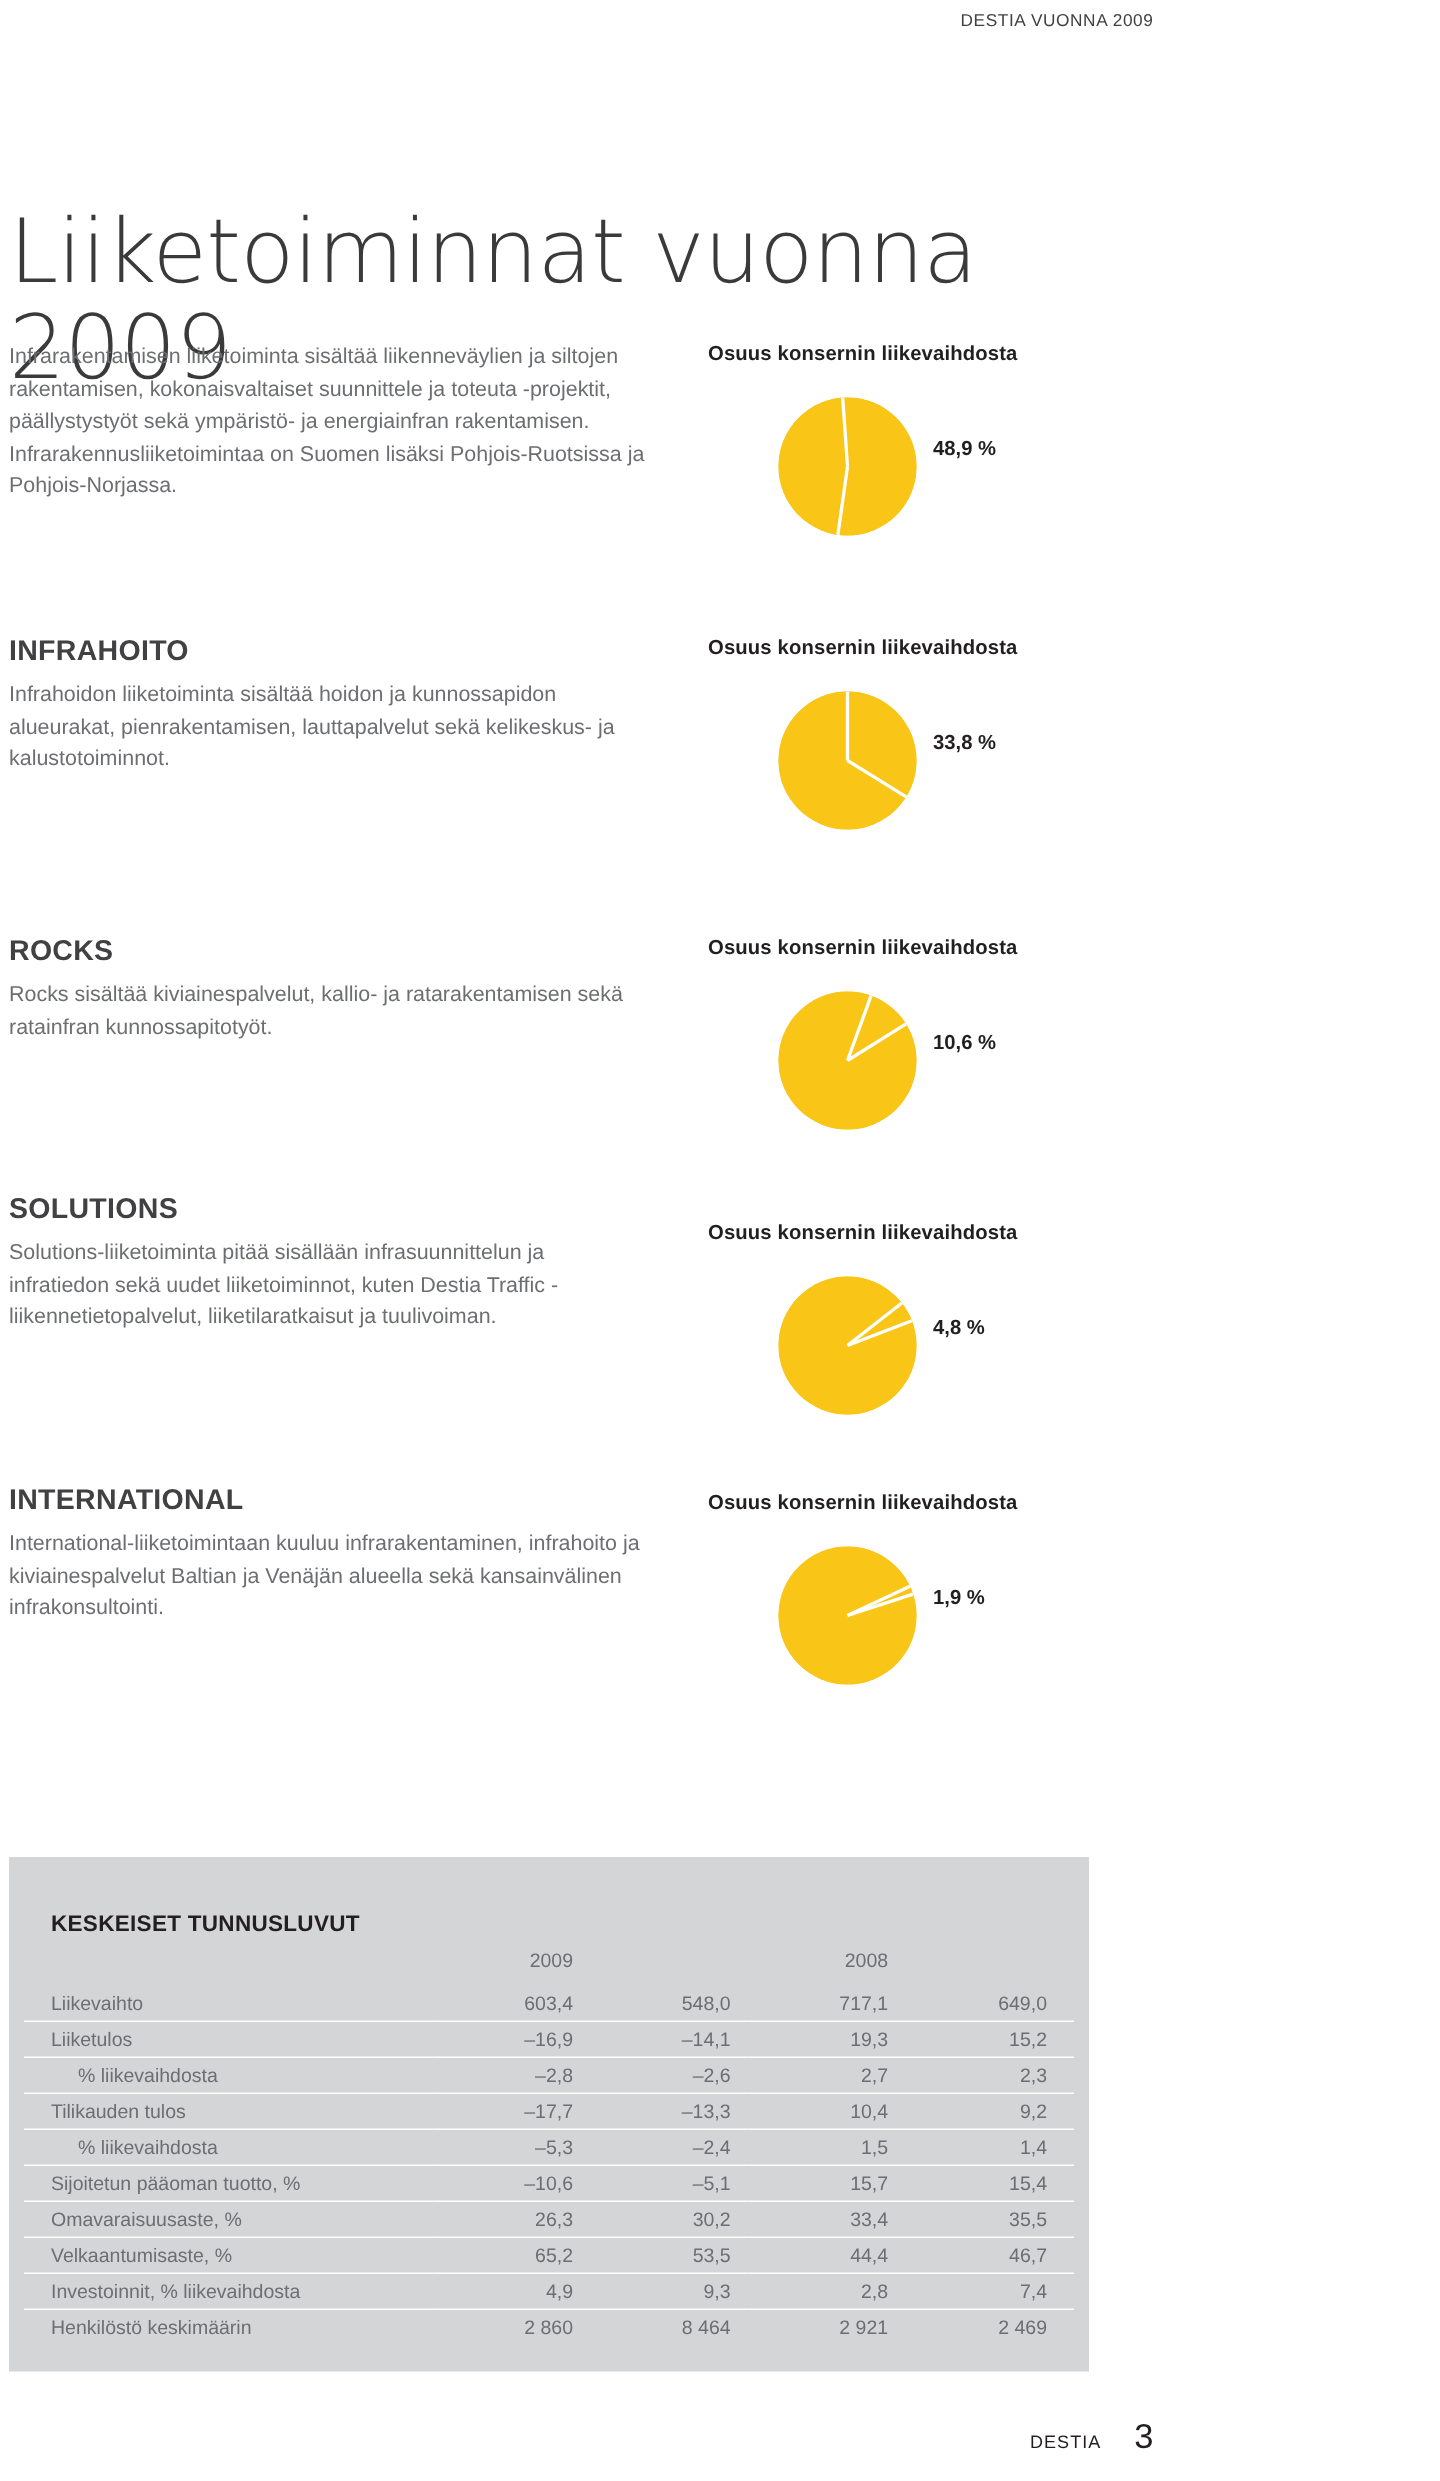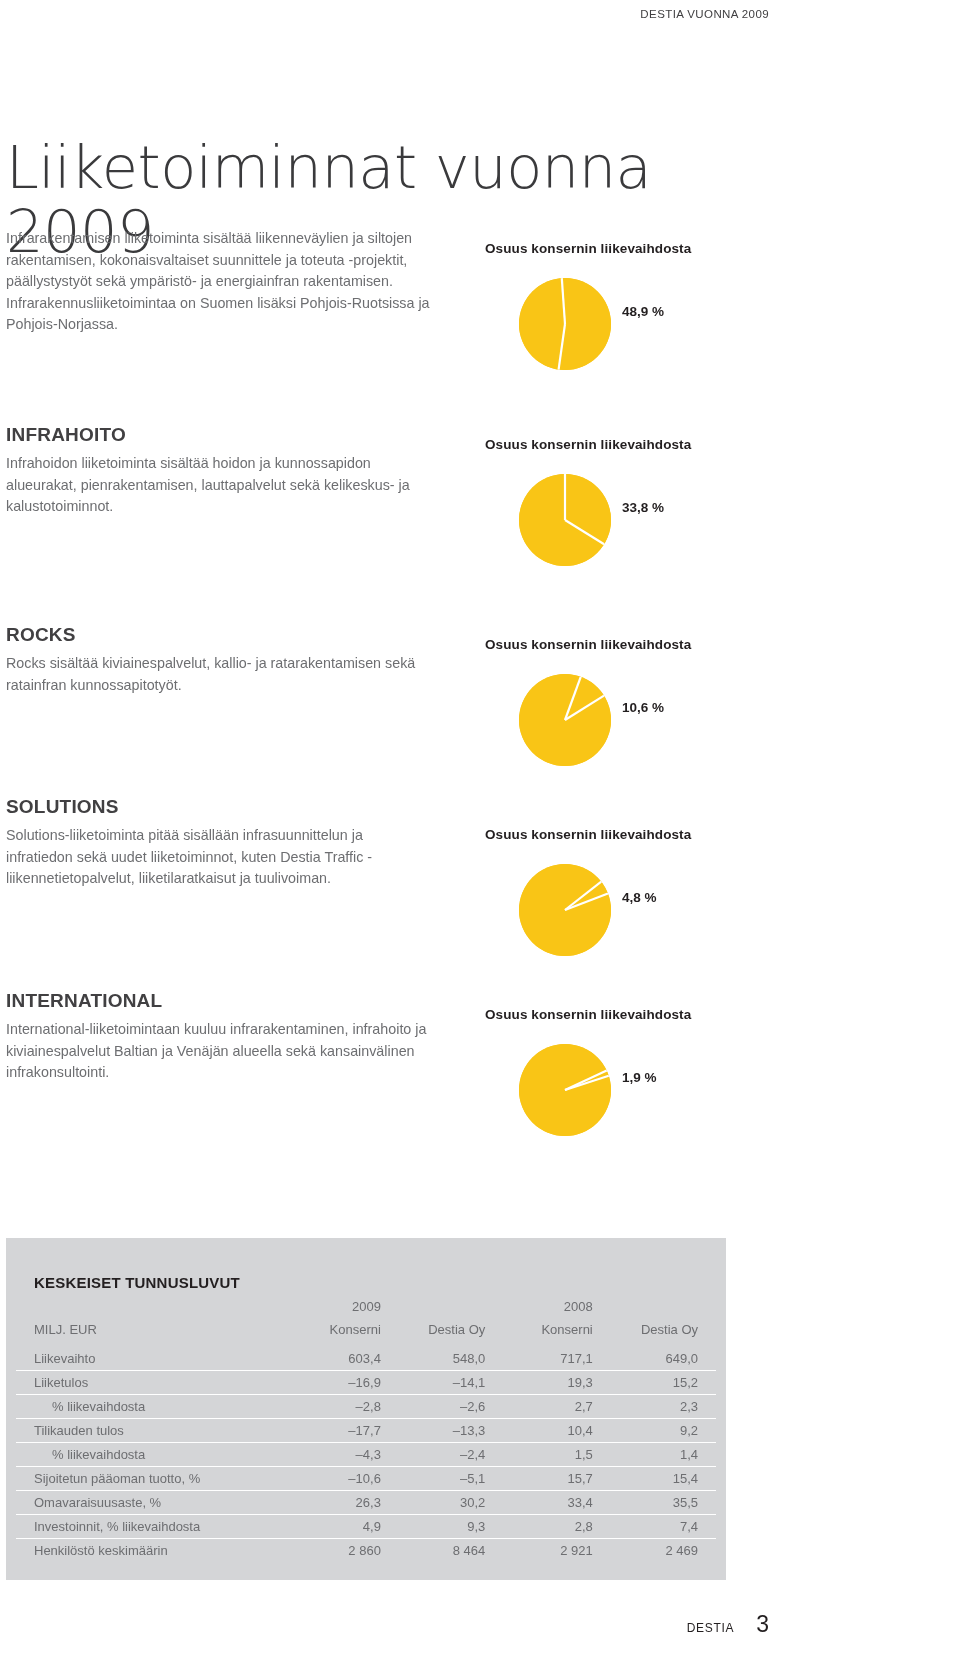--- a/index.html
+++ b/index.html
@@ -78,21 +78,21 @@
 
   .chart-block {
     position: absolute;
     left: 466px;
     top: 0;
   }
   .chart-caption {
     font-size: 13.5px;
     font-weight: 700;
     color: #231f20;
-    margin: 13px;
+    margin: 0;
     letter-spacing: 0.1px;
   }
   .chart-row {
     position: relative;
     margin-top: 22px;
     height: 104px;
   }
   .pie {
     position: absolute;
     left: 47px;
@@ -310,27 +310,20 @@
 
     <table class="kpi-table">
       <thead>
         <tr class="yr-row">
           <th class="col-label"></th>
           <th class="col-num y-2009">2009</th>
           <th class="col-num"></th>
           <th class="col-num y-2008">2008</th>
           <th class="col-num-wide"></th>
         </tr>
-        <tr class="hdr-row">
-          <th class="col-label" style="color:#6d6e71;font-weight:400;vertical-align:bottom;">MILJ. EUR</th>
-          <th class="col-num h-bold">Konserni</th>
-          <th class="col-num h-bold">Destia Oy</th>
-          <th class="col-num h-norm">Konserni</th>
-          <th class="col-num-wide h-norm">Destia Oy</th>
-        </tr>
       </thead>
       <tbody>
         <tr>
           <td class="rowlabel col-label">Liikevaihto</td>
           <td class="v-2009 col-num">603,4</td>
           <td class="v-2009 col-num">548,0</td>
           <td class="v-2008 col-num">717,1</td>
           <td class="v-2008 col-num-wide">649,0</td>
         </tr>
         <tr>
@@ -349,40 +342,47 @@
         </tr>
         <tr>
           <td class="rowlabel col-label">Tilikauden tulos</td>
           <td class="v-2009 col-num">–17,7</td>
           <td class="v-2009 col-num">–13,3</td>
           <td class="v-2008 col-num">10,4</td>
           <td class="v-2008 col-num-wide">9,2</td>
         </tr>
         <tr>
           <td class="rowlabel col-label indent">% liikevaihdosta</td>
-          <td class="v-2009 col-num">–4,3</td>
+          <td class="v-2009 col-num">–5,3</td>
           <td class="v-2009 col-num">–2,4</td>
           <td class="v-2008 col-num">1,5</td>
           <td class="v-2008 col-num-wide">1,4</td>
         </tr>
         <tr>
           <td class="rowlabel col-label">Sijoitetun pääoman tuotto, %</td>
           <td class="v-2009 col-num">–10,6</td>
           <td class="v-2009 col-num">–5,1</td>
           <td class="v-2008 col-num">15,7</td>
           <td class="v-2008 col-num-wide">15,4</td>
         </tr>
         <tr>
           <td class="rowlabel col-label">Omavaraisuusaste, %</td>
           <td class="v-2009 col-num">26,3</td>
           <td class="v-2009 col-num">30,2</td>
           <td class="v-2008 col-num">33,4</td>
           <td class="v-2008 col-num-wide">35,5</td>
         </tr>
         <tr>
+          <td class="rowlabel col-label">Velkaantumisaste, %</td>
+          <td class="v-2009 col-num">65,2</td>
+          <td class="v-2009 col-num">53,5</td>
+          <td class="v-2008 col-num">44,4</td>
+          <td class="v-2008 col-num-wide">46,7</td>
+        </tr>
+        <tr>
           <td class="rowlabel col-label">Investoinnit, % liikevaihdosta</td>
           <td class="v-2009 col-num">4,9</td>
           <td class="v-2009 col-num">9,3</td>
           <td class="v-2008 col-num">2,8</td>
           <td class="v-2008 col-num-wide">7,4</td>
         </tr>
         <tr>
           <td class="rowlabel col-label">Henkilöstö keskimäärin</td>
           <td class="v-2009 col-num">2 860</td>
           <td class="v-2009 col-num">8 464</td>

